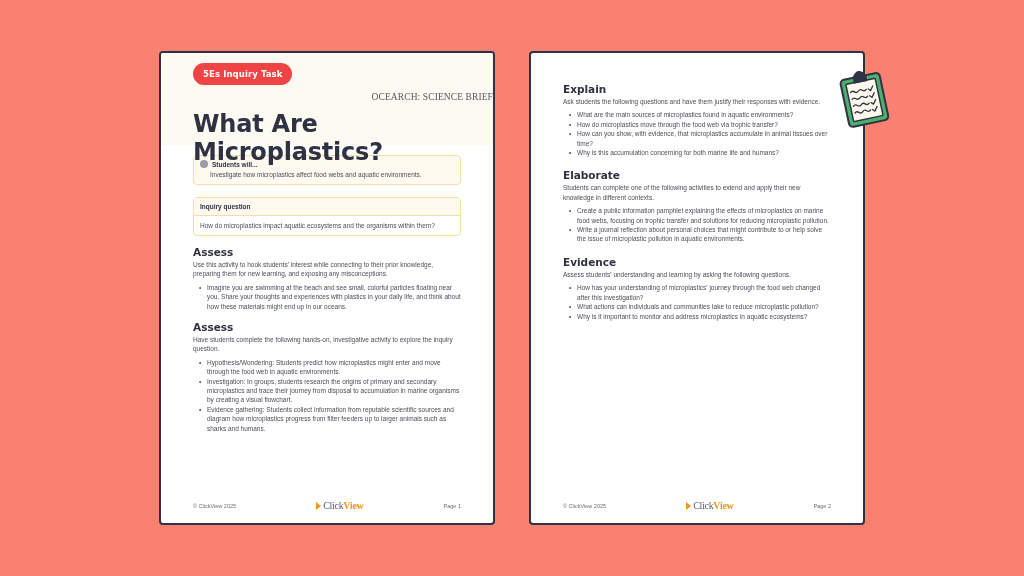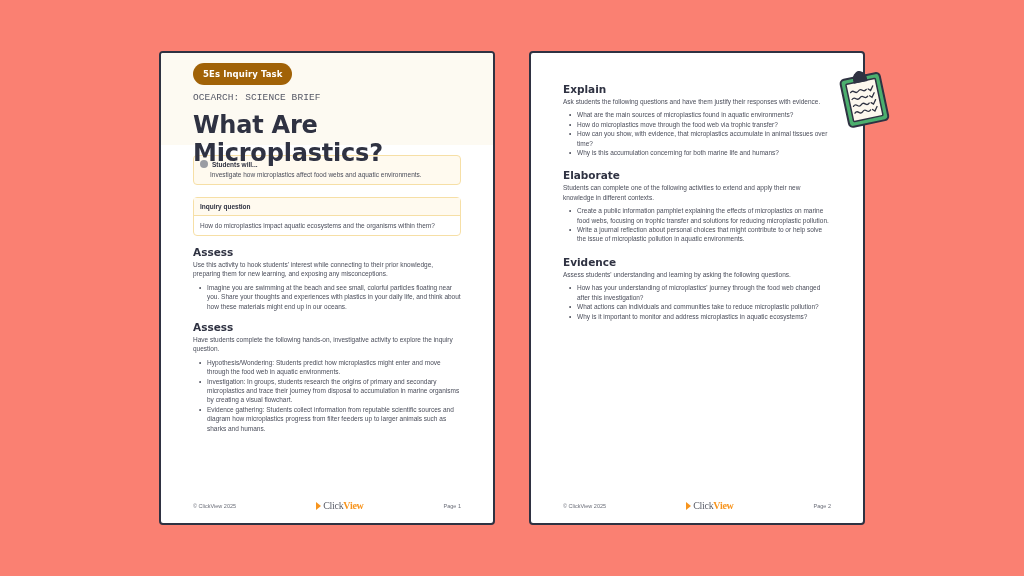--- a/index.html
+++ b/index.html
@@ -24,35 +24,36 @@
     #page2 { left: 529px; }
 
     .hero {
       background: #fdfaf2;
       height: 92px;
       padding: 10px 0 0 32px;
       position: relative;
     }
     .pill {
       display: inline-block;
-      background: #a16207;
+      background: #ef4444;
       color: #ffffff;
       font-family: "DejaVu Sans", sans-serif;
       font-weight: bold;
       font-size: 8.5px;
       padding: 6px 10px;
       border-radius: 12px;
       letter-spacing: 0.1px;
     }
     .brief {
-      font-family: Liberation Mono, monospace;
+      font-family: Liberation Serif, serif;
       font-size: 9.5px;
       color: #555866;
       margin-top: 7px;
       letter-spacing: 0.1px;
+      text-align: right;
     }
     .title {
       font-family: "DejaVu Sans", sans-serif;
       font-weight: bold;
       font-size: 24px;
       color: #2f3242;
       margin-top: 8px;
       letter-spacing: -0.2px;
     }
 

